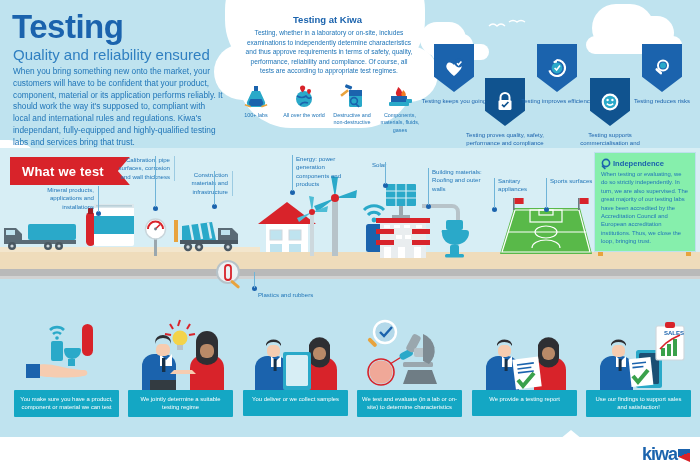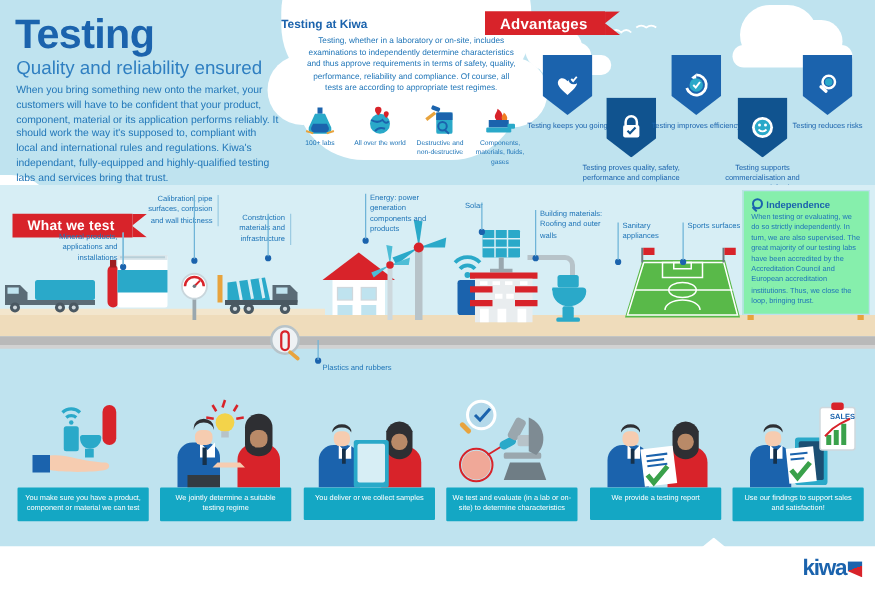--- a/index.html
+++ b/index.html
@@ -29,42 +29,42 @@
     clip-path:polygon(0 0,100% 0,0 50%,100% 100%,0 100%);
   }
 
   
   #title{left:12px;top:8px;color:#1b63ad;font-size:33px;font-weight:bold;letter-spacing:-0.5px;}
   #subtitle{left:13px;top:46px;color:#2f7fc1;font-size:15px;}
   #intro{left:13px;top:66px;width:210px;color:#2176b8;font-size:8.3px;line-height:1.42;}
 
   
   #cloudbox{left:225px;top:-14px;width:205px;height:140px;}
-  #cloud-title{position:absolute;left:0;top:28px;width:205px;color:#1b63ad;font-size:9.5px;font-weight:bold;}
+  #cloud-title{position:absolute;left:0;top:28px;width:205px;text-align:center;color:#1b63ad;font-size:9.5px;font-weight:bold;}
   #cloud-body{position:absolute;left:20px;top:42px;width:168px;text-align:center;color:#2176b8;font-size:6.6px;line-height:1.45;}
   .cloudicons{position:absolute;left:8px;top:96px;width:190px;display:flex;justify-content:space-between;}
   .cloudicon{width:46px;text-align:center;}
   .cloudicon .lab{color:#2176b8;font-size:5.4px;line-height:1.35;margin-top:2px;}
   .cloudicon .gl{height:28px;display:flex;align-items:flex-end;justify-content:center;}
 
   
   #adv-ribbon{left:388px;top:9px;height:19px;font-size:12px;}
   .shield{position:absolute;width:44px;}
   .shield .sh{
     width:40px;height:48px;margin:0 auto;
     background:#1b63ad;
     clip-path:polygon(0 0,100% 0,100% 68%,50% 100%,0 68%);
     display:flex;align-items:center;justify-content:center;
   }
   .shield.dark .sh{background:#10538f;}
   .shield .cap{margin-top:5px;text-align:center;color:#1b63ad;font-size:6px;line-height:1.35;width:78px;margin-left:-17px;}
 
   
   #band{position:absolute;left:0;top:148px;width:700px;height:127px;background:#d7eef5;}
-  #wwt-ribbon{left:10px;top:157px;height:19px;font-size:11px;margin-top:14px;}
+  #wwt-ribbon{left:10px;top:157px;height:28px;font-size:13px;}
   .pinlabel{position:absolute;color:#2176b8;font-size:6.1px;line-height:1.36;}
   .pinlabel .bar{position:absolute;right:-5px;top:0;width:1px;height:100%;background:#9ccbe2;}
   .pin{position:absolute;width:5px;height:5px;border-radius:50%;background:#1b63ad;}
   .pinstem{position:absolute;width:1px;background:#6fb4d8;}
   #ground{position:absolute;left:0;top:252px;width:700px;height:17px;background:#efdcbb;}
   #ground2{position:absolute;left:0;top:247px;width:260px;height:8px;background:#f3e6cd;}
   #pipe{position:absolute;left:0;top:269px;width:700px;height:7px;background:#b9b9b9;}
   #pipe2{position:absolute;left:0;top:276px;width:700px;height:3px;background:#d2d2d2;}
 
   
@@ -179,24 +179,20 @@
             <rect x="3" y="18" width="20" height="4" rx="1" fill="#2aa9c9"></rect>
             <rect x="20" y="15" width="6" height="4" rx="1" fill="#2aa9c9"></rect>
           </svg>
         </div>
         <div class="lab">Components, materials, fluids, gases</div>
       </div>
 
     </div>
   </div>
 
-  <div class="ribbon" id="adv-ribbon">
-    <span>Advantages</span>
-    <span class="notch"></span>
-  </div>
 
   <div class="shield abs" style="left:432px;top:44px;">
     <div class="sh">
       <svg width="22" height="22" viewBox="0 0 22 22">
         <path d="M11 19 C4 13 2 10 4 7 c1.6-2.4 5-1.6 7 1 c2-2.6 5.4-3.4 7-1 c2 3 0 6-7 12z" fill="#ffffff"></path>
         <circle cx="16" cy="6" r="4.4" fill="#1b63ad"></circle>
         <path d="M14 6.2 l1.5 1.6 L18.4 4.4" stroke="#ffffff" stroke-width="1.5" fill="none"></path>
       </svg>
     </div>
     <div class="cap">Testing keeps you going</div>

